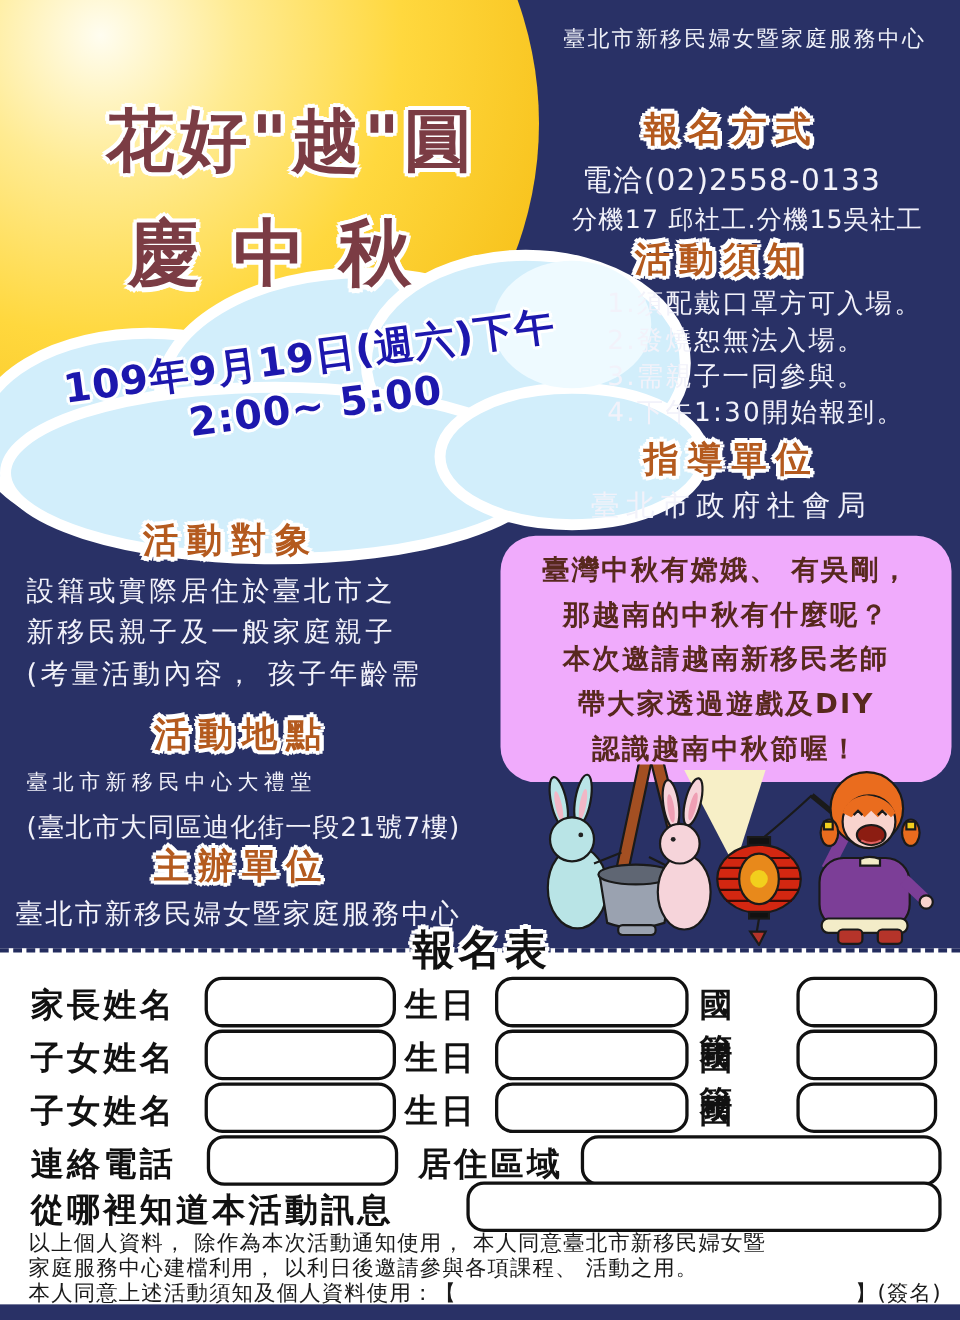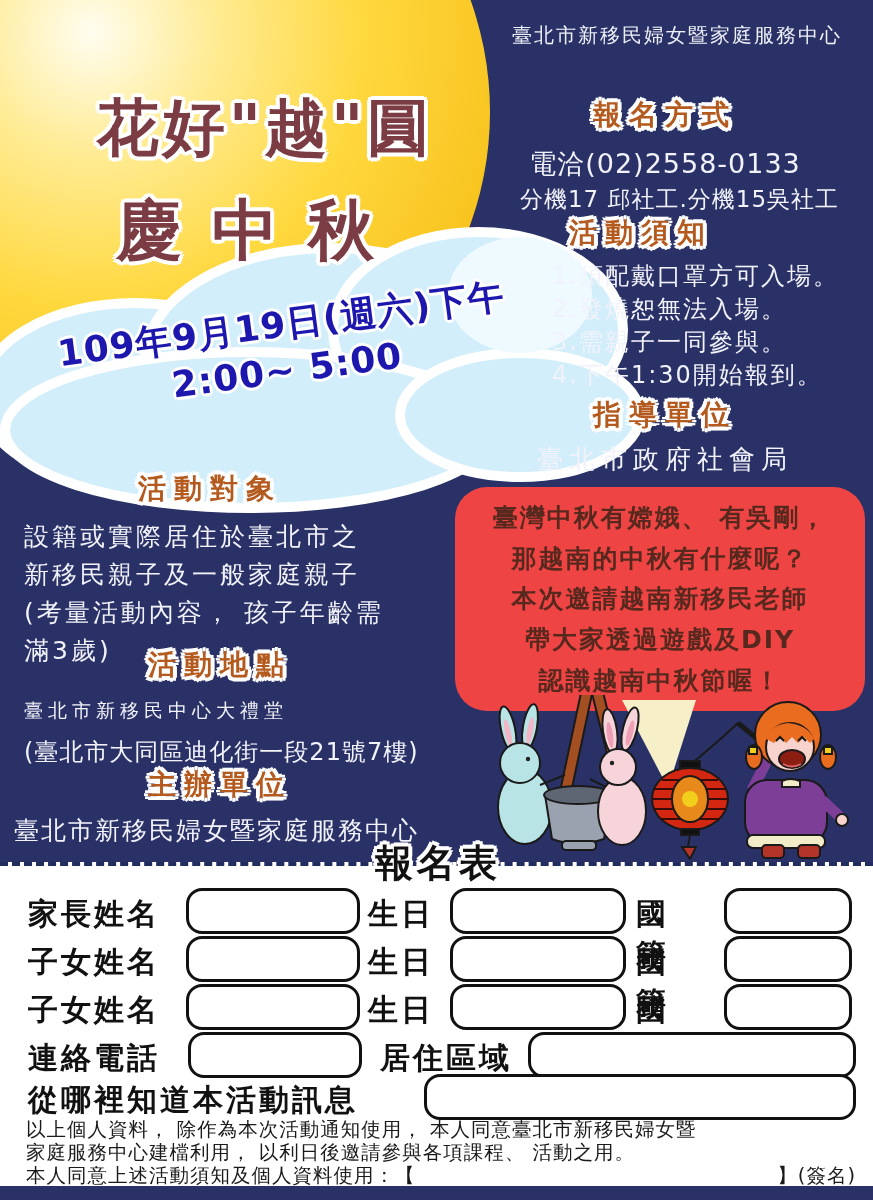--- a/index.html
+++ b/index.html
@@ -16,38 +16,38 @@
 
   .print-note{left:486px;top:22px;width:382px;font-size:20px;color:#eef0f8;
               letter-spacing:2px;text-align:center;}
   .title-l1{left:10px;top:86px;width:510px;font-size:62px;font-weight:bold;color:#7b3c44;
             text-align:center;letter-spacing:4px;}
   .title-l2{left:40px;top:186px;width:440px;font-size:66px;font-weight:bold;color:#7b3c44;
             text-align:center;letter-spacing:30px;}
   .date-banner{left:6px;top:332px;width:560px;font-size:36px;font-weight:bold;color:#1d17ad;
                text-align:center;transform:rotate(-7.5deg);transform-origin:40px 50%;letter-spacing:1px;}
 
-  .h-orange{font-size:28px;font-weight:bold;color:#b45a1e;text-align:center;letter-spacing:8px;}
+  .h-orange{font-size:32px;font-weight:bold;color:#b45a1e;text-align:center;letter-spacing:8px;}
   .wtext{color:#f2f2fa;}
   .phone{left:500px;top:146px;width:330px;font-size:27px;text-align:center;letter-spacing:1px;}
   .ext{left:486px;top:184px;width:387px;font-size:23px;text-align:center;letter-spacing:1px;}
   .h-reg{left:500px;top:96px;width:330px;}
-  .h-not{left:476px;top:214px;width:330px;}
+  .h-not{left:492px;top:214px;width:330px;}
   .h-adv{left:500px;top:396px;width:330px;}
   .h-aud{left:55px;top:470px;width:310px;}
   .h-ven{left:55px;top:646px;width:330px;}
   .h-org{left:55px;top:766px;width:330px;}
   .notices-list{left:552px;top:260px;width:320px;font-size:24px;line-height:33px;letter-spacing:2px;}
   .adv-name{left:500px;top:442px;width:330px;font-size:26px;text-align:center;letter-spacing:6px;}
   .aud-body{left:24px;top:518px;width:450px;font-size:25px;line-height:38px;letter-spacing:3px;}
   .ven-name{left:24px;top:698px;width:460px;font-size:19px;letter-spacing:5px;}
   .ven-addr{left:24px;top:736px;width:470px;font-size:24px;letter-spacing:1px;}
   .org-name{left:14px;top:814px;width:500px;font-size:25px;letter-spacing:2px;}
 
-  .bubble{left:455px;top:487px;width:410px;height:224px;background:#ef4444;border-radius:32px;
+  .bubble{left:455px;top:487px;width:410px;height:224px;background:#f0abfc;border-radius:32px;
           color:#57281d;font-weight:bold;font-size:25px;text-align:center;letter-spacing:2px;
           display:flex;flex-direction:column;justify-content:space-evenly;padding:6px 4px;box-sizing:border-box;}
   .bubble-tail{left:622px;top:700px;width:0;height:0;
                border-left:46px solid transparent;border-right:28px solid transparent;
                border-top:88px solid #f7efc7;}
 
   .cartoon{left:470px;top:695px;}
 
   .form-area{left:0;top:862px;width:873px;height:324px;background:#ffffff;
              border-top:4px dashed #232c5e;box-sizing:border-box;}
@@ -114,21 +114,20 @@
   </div>
 
   <div class="abs h-orange h-adv ow">指導單位</div>
   <div class="abs wtext adv-name">臺北市政府社會局</div>
 
   <div class="abs h-orange h-aud ow">活動對象</div>
   <div class="abs wtext aud-body">
     <div>設籍或實際居住於臺北市之</div>
     <div>新移民親子及一般家庭親子</div>
     <div>(考量活動內容， 孩子年齡需</div>
-    <div>滿3歲)</div>
   </div>
 
   <div class="abs h-orange h-ven ow">活動地點</div>
   <div class="abs wtext ven-name">臺北市新移民中心大禮堂</div>
   <div class="abs wtext ven-addr">(臺北市大同區迪化街一段21號7樓)</div>
 
   <div class="abs h-orange h-org ow">主辦單位</div>
   <div class="abs wtext org-name">臺北市新移民婦女暨家庭服務中心</div>
 
   <div class="abs bubble">

